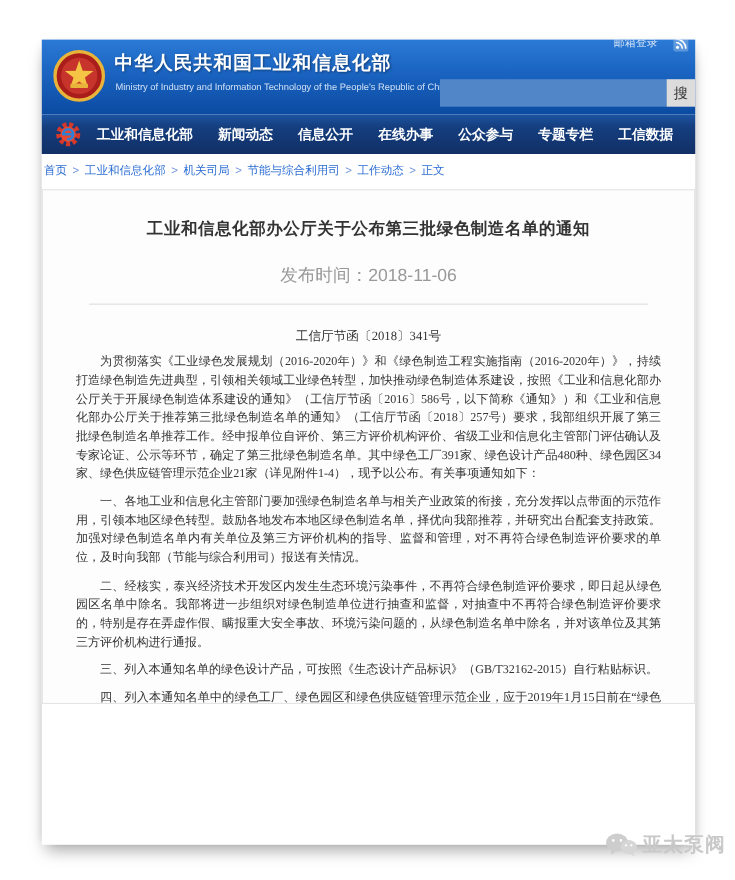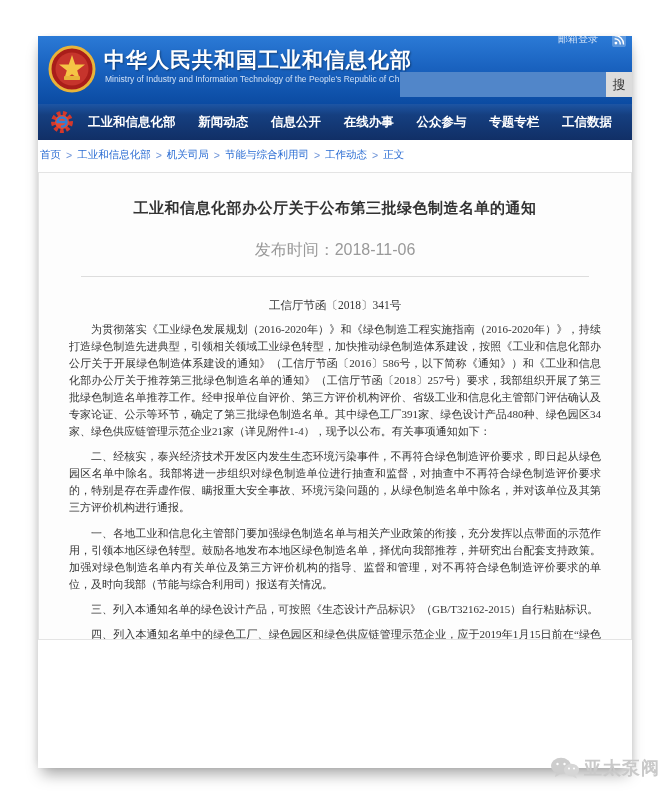--- a/index.html
+++ b/index.html
@@ -16,21 +16,21 @@
     position:relative; height:68px; overflow:hidden;
     background:linear-gradient(180deg,#2b7ad6 0%, #1a63c0 45%, #0b4ba2 100%);
   }
   .mail-login {
     position:absolute; top:-4px; right:34px; color:#d8e6f8; font-size:10px;padding-left:20px;
   }
   .rss-icon { position:absolute; top:-3px; right:6px; width:14px; height:14px; }
   .emblem { position:absolute; left:10px; top:9px; width:48px; height:48px; }
   .site-title {
     position:absolute; left:66px; top:10px; color:#ffffff; font-weight:bold;
-    font-size:21px; letter-spacing:1px; text-shadow:1px 1px 2px rgba(0,0,0,0.4);
+    font-size:17px; letter-spacing:1px; text-shadow:1px 1px 2px rgba(0,0,0,0.4);
   }
   .site-subtitle {
     position:absolute; left:67px; top:38px; color:#cfe0f5; font-size:8.5px;
   }
   .search-box {
     position:absolute; right:0; top:36px; width:232px; height:25px; display:flex;
   }
   .search-input {
     flex:1; border:none; outline:none; background:#5186c9; height:100%;
     color:#fff; font-size:12px; padding:0 6px;
@@ -149,22 +149,22 @@
       <span class="crumb-sep">&gt;</span>
       <span class="crumb">正文</span>
     </div>
 
     <div class="article">
       <div class="article-title">工业和信息化部办公厅关于公布第三批绿色制造名单的通知</div>
       <div class="pub-row">发布时间：2018-11-06</div>
       <div class="title-divider"></div>
       <div class="doc-number">工信厅节函〔2018〕341号</div>
       <div class="para">为贯彻落实《工业绿色发展规划（2016-2020年）》和《绿色制造工程实施指南（2016-2020年）》，持续打造绿色制造先进典型，引领相关领域工业绿色转型，加快推动绿色制造体系建设，按照《工业和信息化部办公厅关于开展绿色制造体系建设的通知》（工信厅节函〔2016〕586号，以下简称《通知》）和《工业和信息化部办公厅关于推荐第三批绿色制造名单的通知》（工信厅节函〔2018〕257号）要求，我部组织开展了第三批绿色制造名单推荐工作。经申报单位自评价、第三方评价机构评价、省级工业和信息化主管部门评估确认及专家论证、公示等环节，确定了第三批绿色制造名单。其中绿色工厂391家、绿色设计产品480种、绿色园区34家、绿色供应链管理示范企业21家（详见附件1-4），现予以公布。有关事项通知如下：</div>
+      <div class="para">一、各地工业和信息化主管部门要加强绿色制造名单与相关产业政策的衔接，充分发挥以点带面的示范作用，引领本地区绿色转型。鼓励各地发布本地区绿色制造名单，择优向我部推荐，并研究出台配套支持政策。加强对绿色制造名单内有关单位及第三方评价机构的指导、监督和管理，对不再符合绿色制造评价要求的单位，及时向我部（节能与综合利用司）报送有关情况。</div>
       <div class="para">二、经核实，泰兴经济技术开发区内发生生态环境污染事件，不再符合绿色制造评价要求，即日起从绿色园区名单中除名。我部将进一步组织对绿色制造单位进行抽查和监督，对抽查中不再符合绿色制造评价要求的，特别是存在弄虚作假、瞒报重大安全事故、环境污染问题的，从绿色制造名单中除名，并对该单位及其第三方评价机构进行通报。</div>
-      <div class="para">一、各地工业和信息化主管部门要加强绿色制造名单与相关产业政策的衔接，充分发挥以点带面的示范作用，引领本地区绿色转型。鼓励各地发布本地区绿色制造名单，择优向我部推荐，并研究出台配套支持政策。加强对绿色制造名单内有关单位及第三方评价机构的指导、监督和管理，对不再符合绿色制造评价要求的单位，及时向我部（节能与综合利用司）报送有关情况。</div>
       <div class="para">三、列入本通知名单的绿色设计产品，可按照《生态设计产品标识》（GB/T32162-2015）自行粘贴标识。</div>
       <div class="para">四、列入本通知名单中的绿色工厂、绿色园区和绿色供应链管理示范企业，应于2019年1月15日前在“绿色制造公共服务平台”上对绿色制造水平指标进行自我声明，并于今后每年1月15日对上一年度、7月15日前对半年度绿色制造水平指标进行自我声明（更新），展示绿色制造先进经验和典型做法。</div>
       <div class="attachments">
         <div class="attach-row">
           <span class="attach-label">附件：</span>
           <span class="attach-item">1.绿色工厂名单</span>
         </div>
         <div class="attach-item indented">9.绿色设计产品名单</div>
         <div class="attach-item indented">3.绿色园区名单</div>
         <div class="attach-item indented">4.绿色供应链管理示范企业名单</div>

